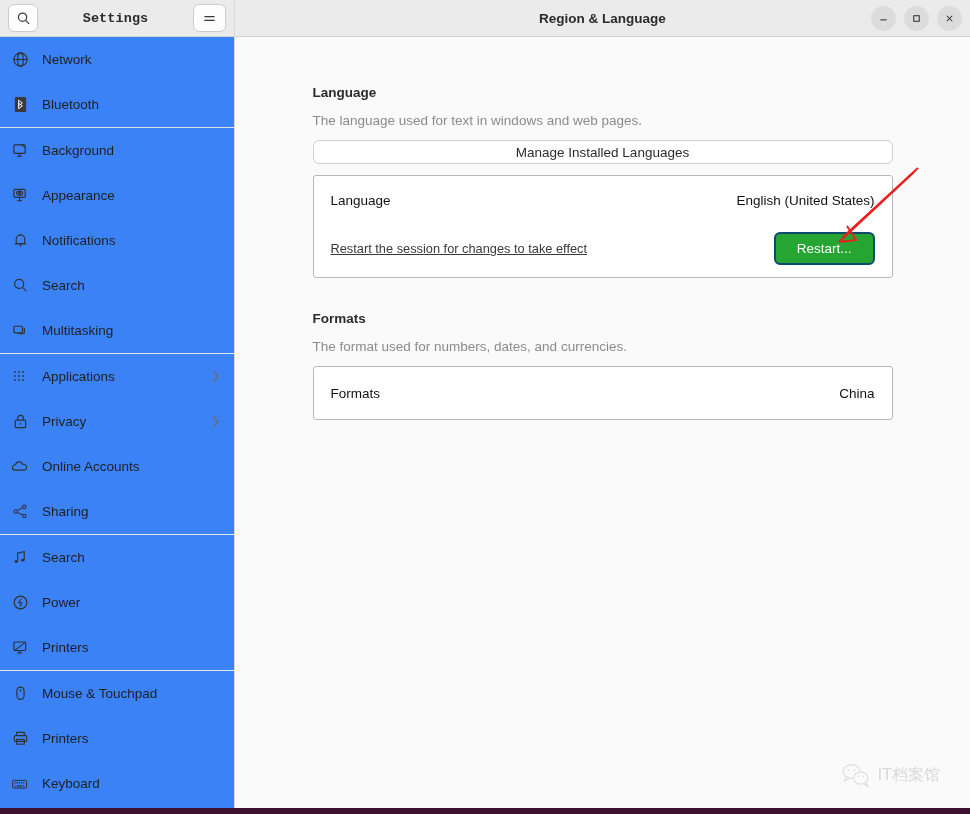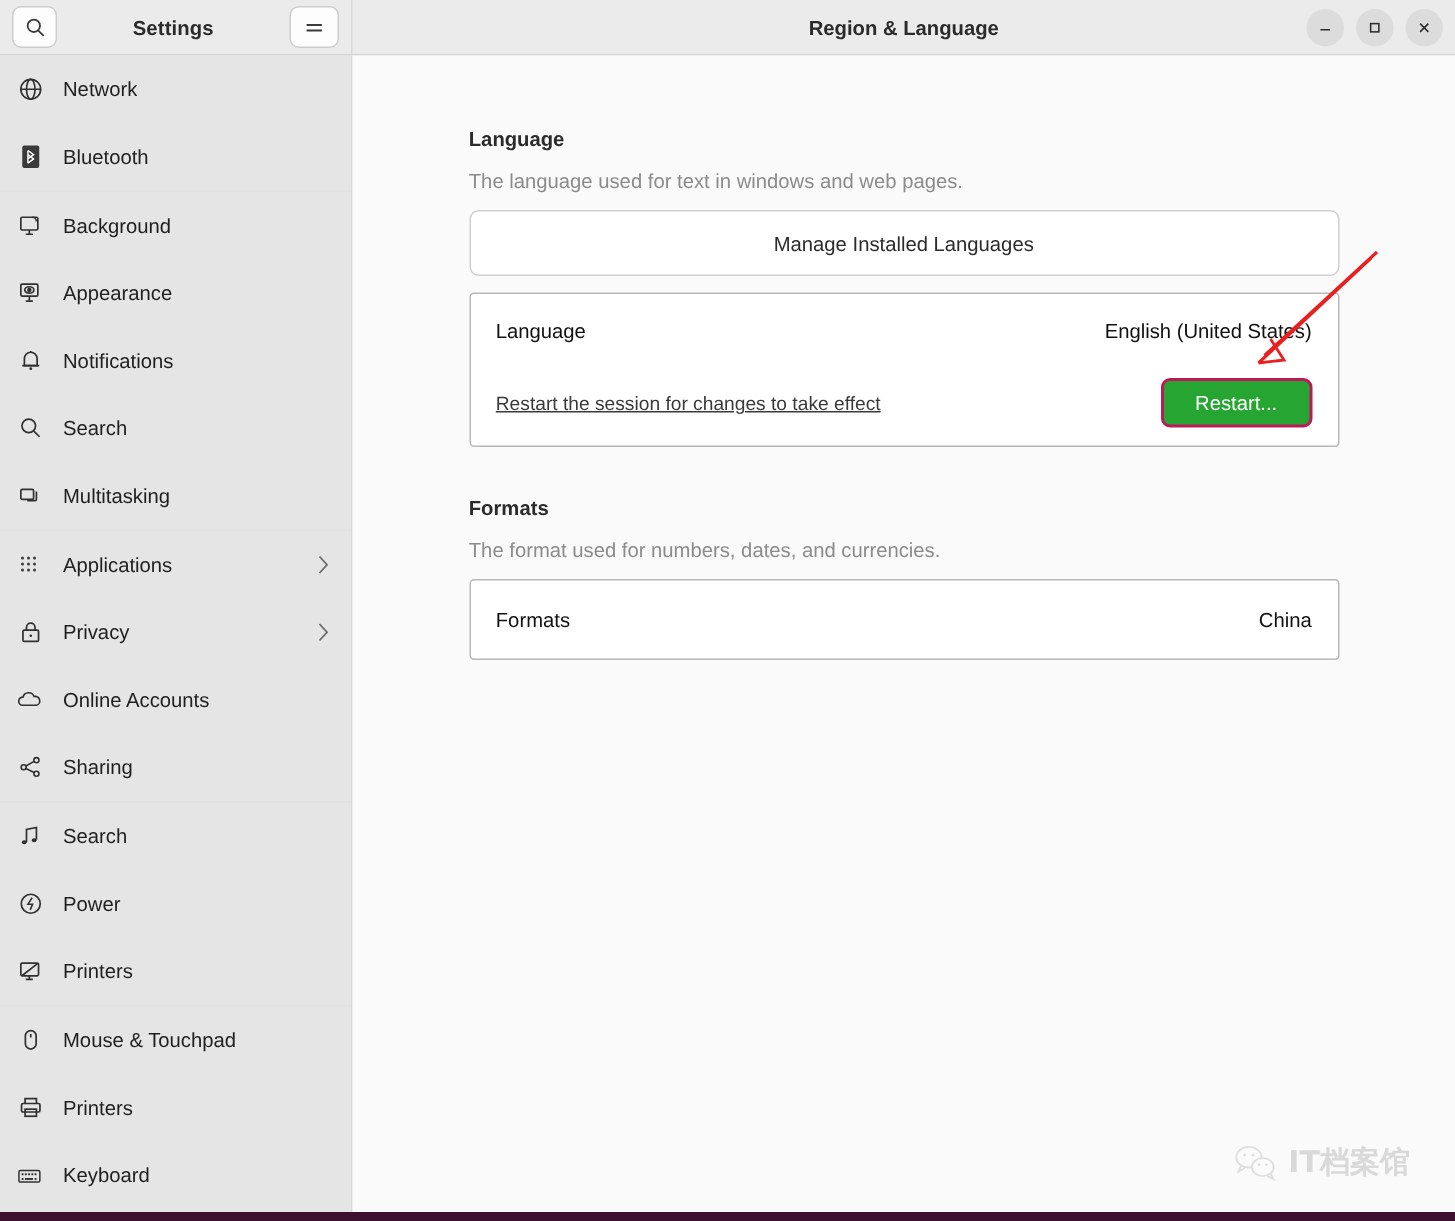--- a/index.html
+++ b/index.html
@@ -22,20 +22,21 @@
     display: flex; align-items: stretch;
     background: #ebebeb;
     border-bottom: 1px solid #d3d3d3;
   }
   .hb-left {
     width: 235px; min-width: 235px;
     display: flex; align-items: center;
     padding: 0 8px;
     border-right: 1px solid #d9d9d9;
     position: relative;
+    font-family: Liberation Mono, monospace;
   }
   .hb-right {
     flex: 1; display: flex; align-items: center;
     padding: 0 8px; position: relative;
   }
   .icon-btn {
     width: 30px; height: 28px;
     background: #fdfdfd;
     border: 1px solid #cdcdcd;
     border-radius: 6px;
@@ -62,21 +63,21 @@
     width: 25px; height: 25px; border-radius: 50%;
     background: #dcdcdc;
     display: flex; align-items: center; justify-content: center;
     cursor: pointer;
   }
   .wc svg { display: block; }
   
   .body { flex: 1; display: flex; min-height: 0; }
   .sidebar {
     width: 235px; min-width: 235px;
-    background: #e5e5e5;
+    background: #3b82f6;
     border-right: 1px solid #d9d9d9;
     overflow: hidden;
     padding-top: 0px;
   }
   .side-item {
     height: 45px;
     display: flex; align-items: center;
     padding: 0 14px 0 10px;
     cursor: pointer;
     gap: 12px;
@@ -104,21 +105,21 @@
   .inner { width: 580px; margin: 0 auto; }
   .sec-title {
     font-size: 13.5px; font-weight: bold; color: #2b2b2b;
     margin-bottom: 13px;
   }
   .sec-desc {
     font-size: 13.5px; color: #8b8b8b;
     margin-bottom: 12px;
   }
   .btn-wide {
-    display: block; width: 100%; height: 44px;
+    display: block; width: 100%; height: 24px;
     background: #ffffff; border: 1px solid #d0d0d0;
     border-radius: 6px;
     font-family: inherit; font-size: 13.5px; color: #2b2b2b;
     cursor: pointer;
   }
   .card {
     background: #ffffff; border: 1px solid #b8b8b8;
     border-radius: 3px;
     margin-top: 11px;
   }
@@ -130,21 +131,21 @@
   .row-label { font-size: 13.5px; color: #111111; }
   .row-value { margin-left: auto; font-size: 13.5px; color: #111111; }
   .row-note {
     display: flex; align-items: center;
     padding: 8px 17px 12px 17px;
   }
   .note-text { font-size: 12.8px; color: #3a3a3a; text-decoration: underline; }
   .restart-btn {
     margin-left: auto;
     background: #26a532;
-    border: 2px solid #be185d;
+    border: 2px solid #0c4a6e;
     border-radius: 6px;
     color: #ffffff;
     font-family: inherit; font-size: 13.5px;
     padding: 7px 21px;
     cursor: pointer;
   }
   .gap { height: 33px; }
   
   .arrow-svg {
     position: absolute; left: 0; top: 0;
@@ -152,23 +153,22 @@
     pointer-events: none;
   }
   
   .watermark {
     position: absolute; right: 30px; bottom: 20px;
     display: flex; align-items: center; gap: 7px;
     opacity: .28;
     pointer-events: none;
   }
   .wm-text {
-    font-size: 20px; color: #888888;
+    font-size: 16px; color: #888888;
     font-family: "DejaVu Sans", sans-serif;
-    font-weight: bold;
   }
   .desk-strip {
     position: absolute; left: 0; top: 808px;
     width: 970px; height: 6px;
     background: #3d1030;
   }
 </style>
 </head>
 <body>
 

